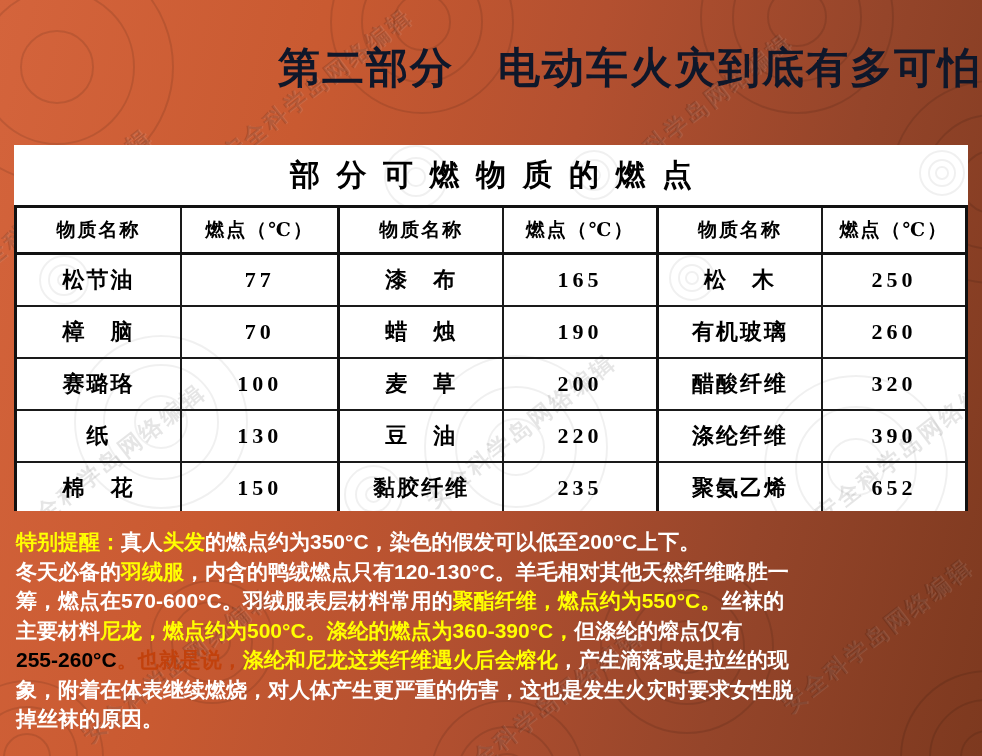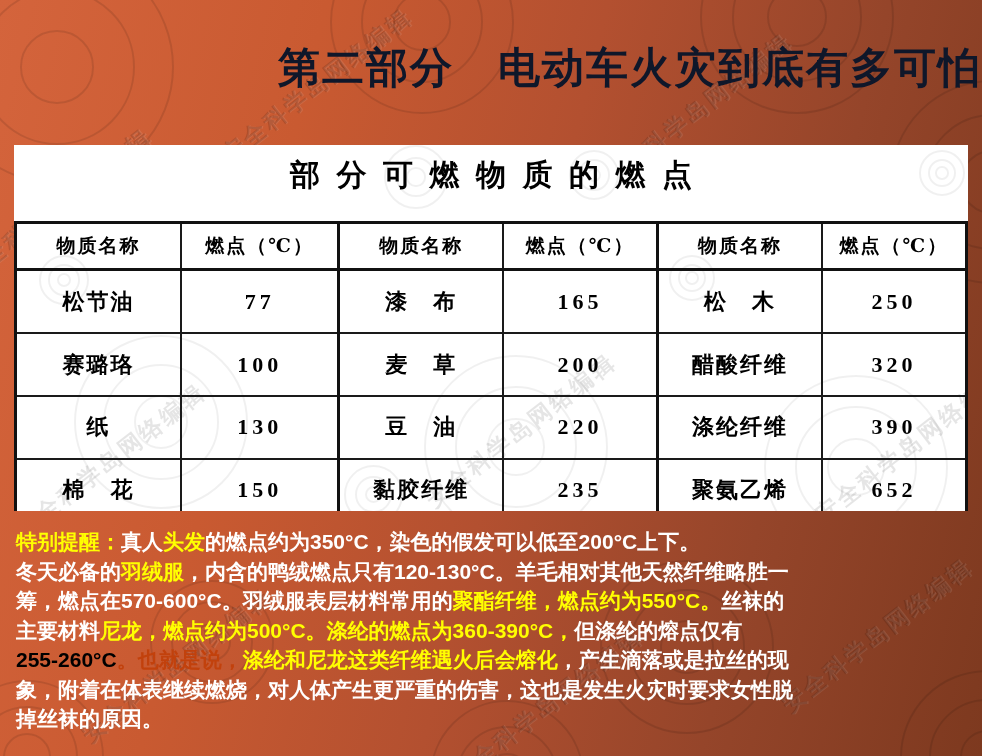--- a/index.html
+++ b/index.html
@@ -32,21 +32,21 @@
   .panel{
     position:absolute;left:14px;top:145px;width:954px;height:366px;
     background:#ffffff;overflow:hidden;
   }
   .panel-title{
     position:absolute;left:0;top:10px;width:100%;text-align:center;
     color:#000;font-family:"Liberation Serif","DejaVu Serif",serif;
     font-weight:bold;font-size:30px;letter-spacing:0.55em;text-indent:0.55em;white-space:nowrap;
   }
   table.ignition{
-    position:absolute;left:0;top:76px;width:954px;height:303px;
+    position:absolute;left:0;top:60px;width:954px;height:303px;
     border-collapse:collapse;table-layout:fixed;
     font-family:"Liberation Serif","DejaVu Serif",serif;font-weight:bold;
   }
   table.ignition{border:3px solid #111;}
   table.ignition th,table.ignition td{
     border:2px solid #1a1a1a;text-align:center;vertical-align:middle;
     font-size:22px;color:#000;padding:0;letter-spacing:2px;
   }
   table.ignition th{font-size:19px;height:44px;}
   table.ignition thead tr{border-bottom:3px solid #111;}
@@ -125,20 +125,28 @@
     <tbody>
         <tr>
           <td>松节油</td>
           <td class="group-end num">77</td>
           <td>漆　布</td>
           <td class="group-end num">165</td>
           <td>松　木</td>
           <td class="num">250</td>
         </tr>
         <tr>
+          <td>樟　脑</td>
+          <td class="group-end num">70</td>
+          <td>蜡　烛</td>
+          <td class="group-end num">190</td>
+          <td>有机玻璃</td>
+          <td class="num">260</td>
+        </tr>
+        <tr>
           <td>赛璐珞</td>
           <td class="group-end num">100</td>
           <td>麦　草</td>
           <td class="group-end num">200</td>
           <td>醋酸纤维</td>
           <td class="num">320</td>
         </tr>
         <tr>
           <td>纸</td>
           <td class="group-end num">130</td>

